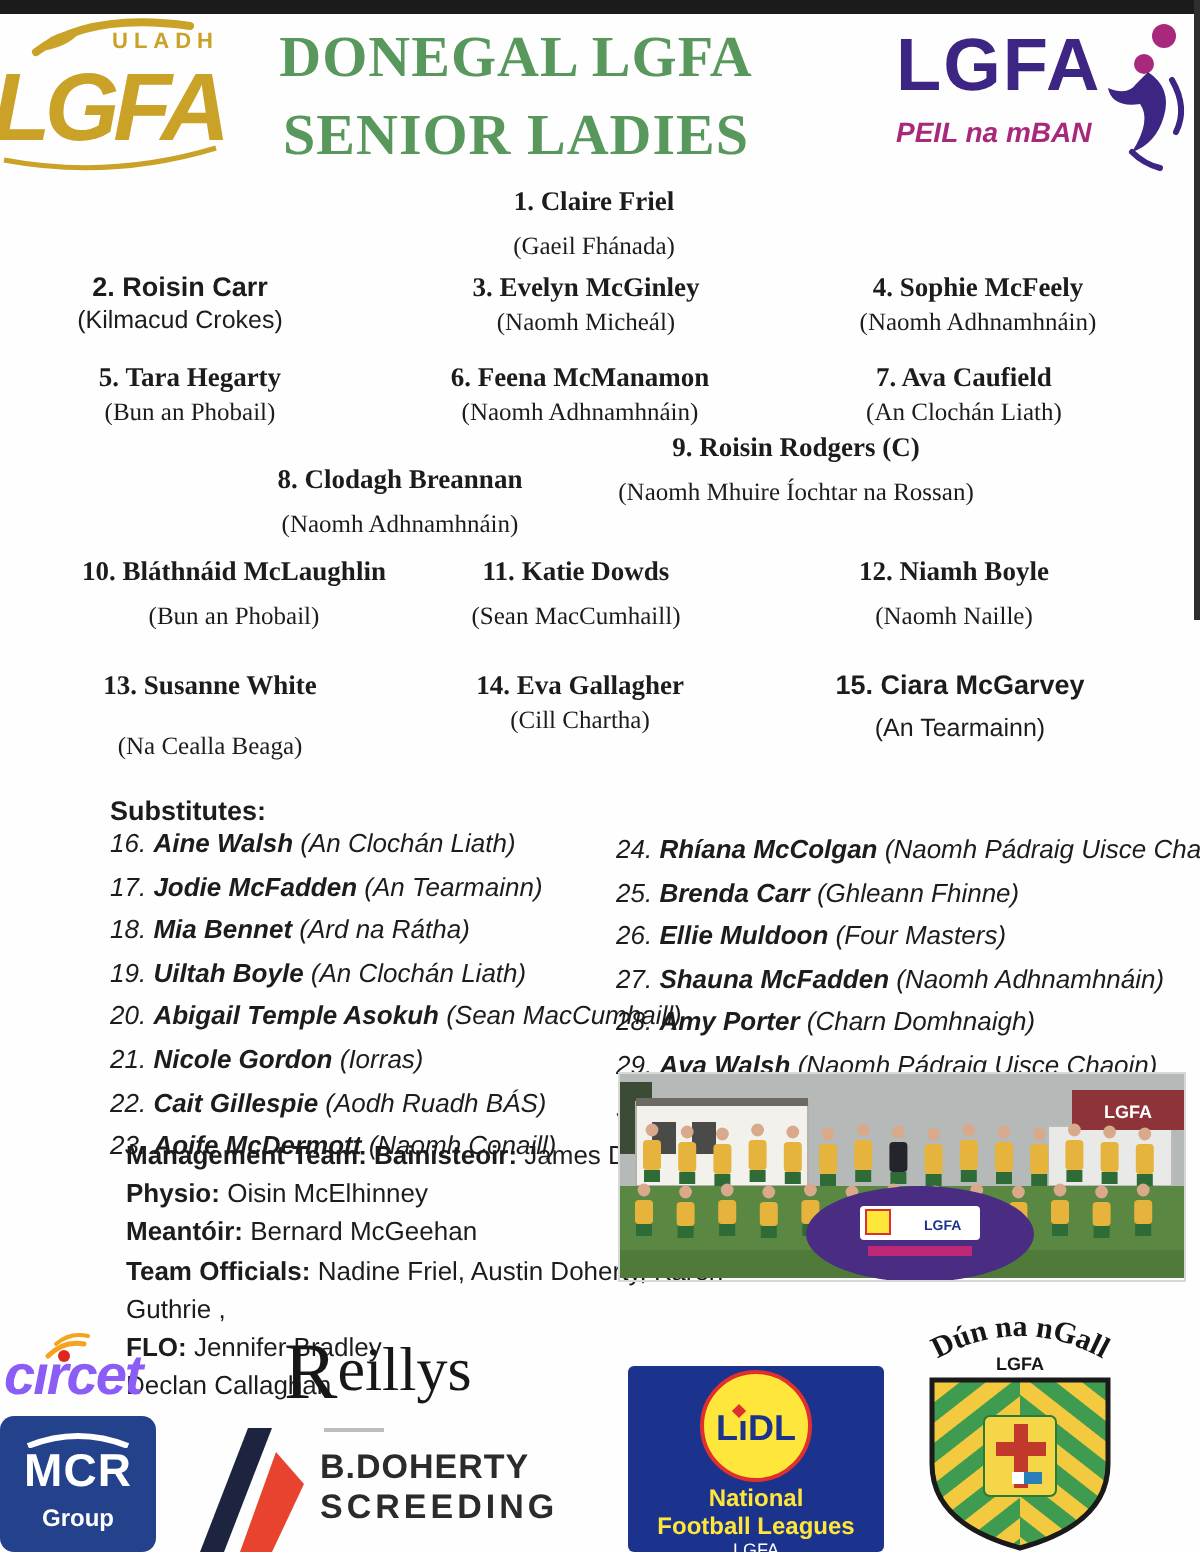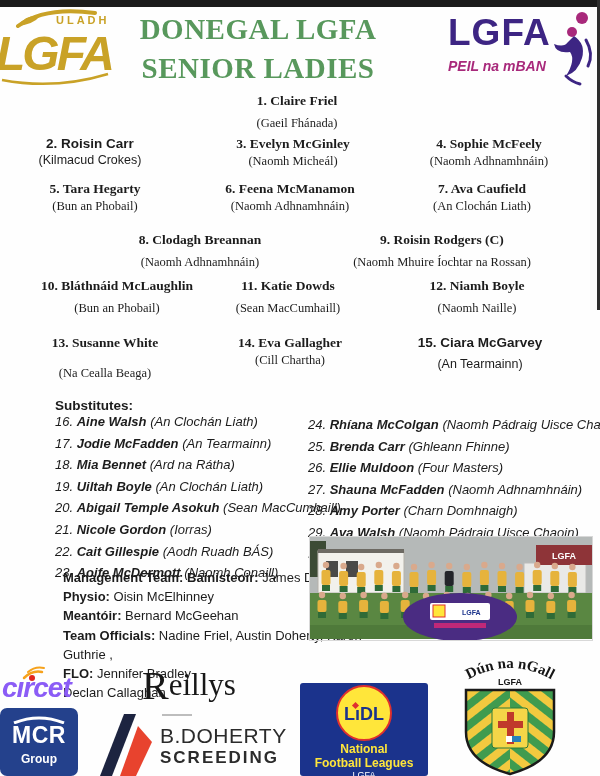--- a/index.html
+++ b/index.html
@@ -42,31 +42,31 @@
          box-shadow:0 0 0 1px #d8d8d8;}
 
   
   .circet{position:absolute;left:2px;top:672px;width:120px;height:38px;
           font-size:28px;font-weight:800;font-style:italic;color:#8b5cf6;letter-spacing:-1px;}
   .circet .i-dot{position:absolute;left:27px;top:3px;width:6px;height:6px;border-radius:50%;background:#e2261d;}
   .circet svg{position:absolute;left:12px;top:-8px;}
   .reillys{position:absolute;left:142px;top:662px;width:140px;height:48px;
            font-family:"Liberation Serif",serif;font-size:31px;color:#171717;}
   .reillys .r-cap{font-size:40px;vertical-align:-4px;}
-  .lidl{position:absolute;left:300px;top:683px;width:128px;height:93px;background:#1b338c;
+  .lidl{position:absolute;left:314px;top:683px;width:128px;height:93px;background:#1b338c;
         border-radius:3px;overflow:hidden;text-align:center;}
   .crest{position:absolute;left:452px;top:652px;width:116px;height:124px;}
   .mcr{position:absolute;left:0px;top:708px;width:78px;height:68px;background:#24418c;
        border-radius:7px;color:#fff;text-align:center;}
   .mcr .mcr-big{font-size:23px;font-weight:800;letter-spacing:.5px;margin-top:14px;}
   .mcr .mcr-small{font-size:12px;font-weight:bold;margin-top:3px;}
   .doherty-mark{position:absolute;left:96px;top:712px;width:58px;height:64px;}
   .doherty-text{position:absolute;left:160px;top:714px;color:#2b2b2b;}
   .doherty-line{width:30px;height:2px;background:#bdbdbd;margin:0 0 8px 2px;}
-  .doherty-text .d1{font-size:21px;font-weight:400;letter-spacing:.5px;}
+  .doherty-text .d1{font-size:17px;font-weight:700;letter-spacing:.5px;}
   .doherty-text .d2{font-size:17px;font-weight:800;letter-spacing:2px;}
 </style>
 </head>
 <body>
 
 <div class="page">
   <div class="topbar"></div>
   <div class="rightbar"></div>
 
   <div class="uladh">
@@ -122,21 +122,21 @@
         <div class="p-club" style="margin-top: 2px;">(Naomh Adhnamhnáin)</div>
       </div>
       <div class="entry serif" style="left: 482px; top: 181px;">
         <div class="p-name"><span class="p-num">7. </span><span>Ava Caufield</span></div>
         <div class="p-club" style="margin-top: 2px;">(An Clochán Liath)</div>
       </div>
       <div class="entry serif" style="left: 200px; top: 232px;">
         <div class="p-name"><span class="p-num">8. </span><span>Clodagh Breannan</span></div>
         <div class="p-club" style="margin-top: 7px;">(Naomh Adhnamhnáin)</div>
       </div>
-      <div class="entry serif" style="left: 398px; top: 232px; margin-left: 44px;">
+      <div class="entry serif" style="left: 398px; top: 216px;">
         <div class="p-name"><span class="p-num">9. </span><span>Roisin Rodgers (C)</span></div>
         <div class="p-club" style="margin-top: 7px;">(Naomh Mhuire Íochtar na Rossan)</div>
       </div>
       <div class="entry serif" style="left: 117px; top: 278px;">
         <div class="p-name"><span class="p-num">10. </span><span>Bláthnáid McLaughlin</span></div>
         <div class="p-club" style="margin-top: 7px;">(Bun an Phobail)</div>
       </div>
       <div class="entry serif" style="left: 288px; top: 278px;">
         <div class="p-name"><span class="p-num">11. </span><span>Katie Dowds</span></div>
         <div class="p-club" style="margin-top: 7px;">(Sean MacCumhaill)</div>

